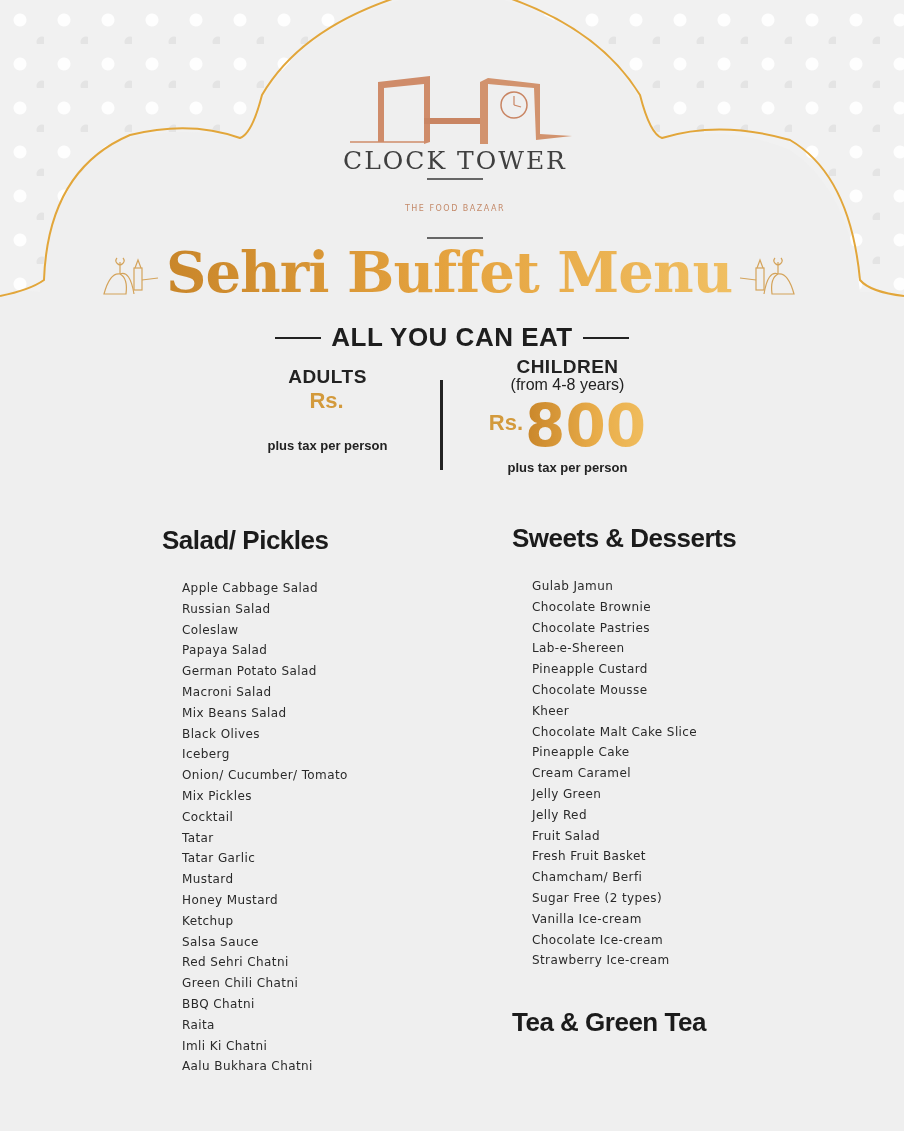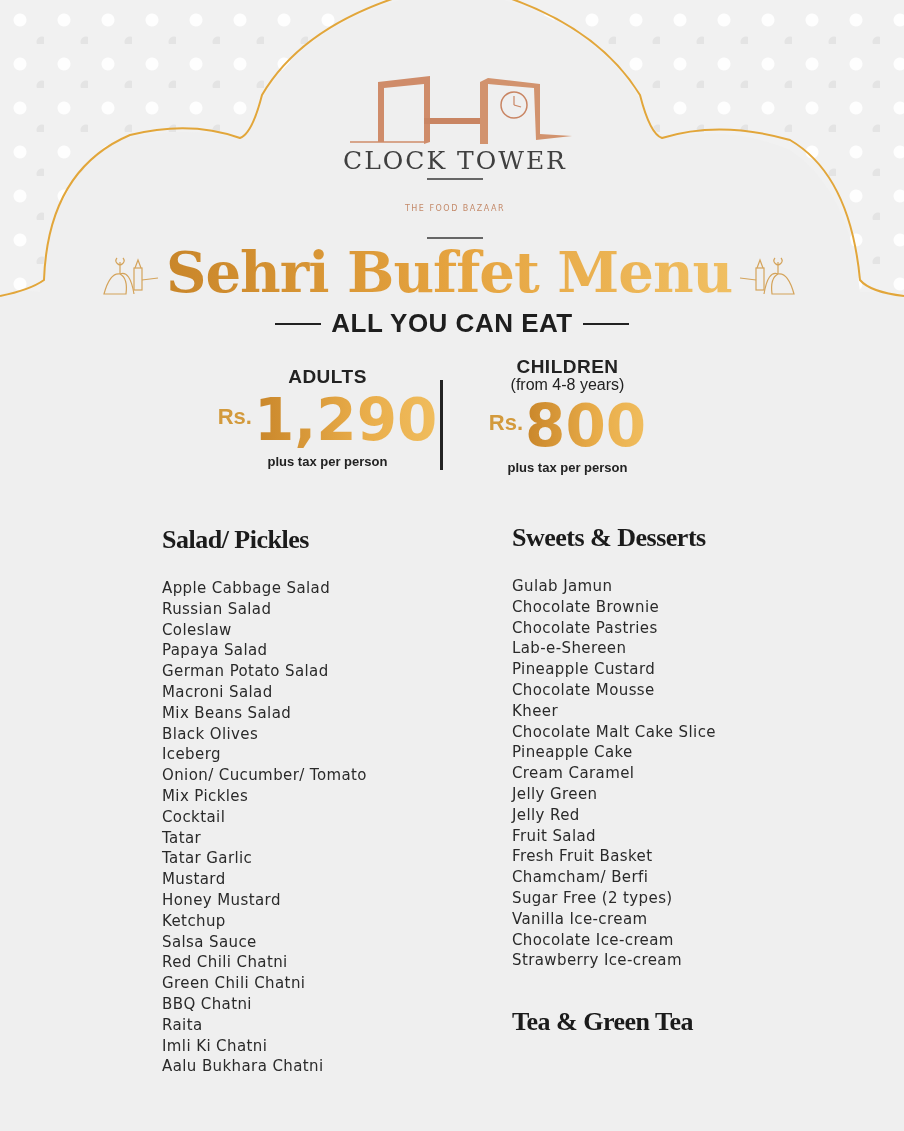--- a/index.html
+++ b/index.html
@@ -32,21 +32,21 @@
       position: absolute; left: 100px; top: 236px; width: 704px; display: flex; align-items: center; gap: 6px;
     }
     .title {
       font-family: "DejaVu Serif", serif; font-weight: bold; font-size: 56px; letter-spacing: -1px;
       background: linear-gradient(90deg, #c9862a 0%, #e5a33f 50%, #f0bf62 100%);
       -webkit-background-clip: text; background-clip: text; color: transparent;
       line-height: 72px;
     }
     .ornament { width: 60px; height: 56px; }
     .subtitle-row {
-      position: absolute; left: 0; top: 308px; width: 904px; display: flex; align-items: center; justify-content: center; gap: 10px;
+      position: absolute; left: 0; top: 322px; width: 904px; display: flex; align-items: center; justify-content: center; gap: 10px;
     }
     .subtitle-row .dash { width: 46px; height: 2px; background: #222; }
     .subtitle {
       font-family: "Liberation Sans", sans-serif; font-weight: bold; font-size: 26px; letter-spacing: 0.5px; color: #1e1e1e;
     }
     .price-block { position: absolute; top: 356px; text-align: center; }
     .price-block.adults { left: 205px; width: 245px; }
     .price-block.children { left: 455px; width: 225px; }
     .price-label { font-family: "Liberation Sans", sans-serif; font-weight: bold; font-size: 19px; color: #222; letter-spacing: 0.5px; }
     .price-note-age { font-family: "Liberation Sans", sans-serif; font-size: 16px; color: #222; margin-top: -2px; }
@@ -60,26 +60,26 @@
       -webkit-background-clip: text; background-clip: text; color: transparent;
     }
     .price-suffix { font-family: Liberation Sans, sans-serif; font-weight: bold; font-size: 13px; color: #222; margin-top: 2px; }
     .divider { position: absolute; left: 440px; top: 380px; width: 3px; height: 90px; background: #222; }
 
     .section { position: absolute; }
     .section.left { left: 162px; top: 522px; }
     .section.right { left: 512px; top: 520px; }
     .section.tea { left: 512px; top: 1004px; }
     .section-title {
-      font-family: Liberation Serif, serif; font-weight: bold; font-size: 26px; color: #1b1b1b; letter-spacing: -0.5px;
+      font-family: Liberation Sans, sans-serif; font-weight: bold; font-size: 26px; color: #1b1b1b; letter-spacing: -0.5px;
       margin-bottom: 20px; line-height: 36px;
     }
     .items { list-style: none; margin: 0; padding: 0; }
     .items li {
-      font-family: "DejaVu Sans", sans-serif; font-size: 15px; line-height: 20.8px; color: #2a2a2a; letter-spacing: 0.4px; white-space: nowrap;
+      font-family: "DejaVu Sans", sans-serif; font-size: 12px; line-height: 20.8px; color: #2a2a2a; letter-spacing: 0.4px; white-space: nowrap; margin-left: 20px;
     }
   </style>
 </head>
 <body>
 
 <div class="bg-pattern"></div>
 
 <svg class="arch-svg" width="904" height="1131" viewBox="0 0 904 1131">
   <path d="M0,300 Q0,290 20,290 L40,292 Q48,180 120,140 Q180,125 240,138 Q255,130 262,100 Q300,30 400,0 L504,0 Q600,30 640,100 Q650,130 665,138 Q730,125 790,150 Q850,190 860,292 L880,292 Q904,295 904,300 L904,1131 L0,1131 Z" fill="#efefef"></path>
   <path d="M0,296 Q30,290 44,280 Q48,170 130,135 Q190,120 240,138 Q252,134 262,95 Q300,30 395,-2" fill="none" stroke="#e2a63a" stroke-width="2"></path>
@@ -133,21 +133,20 @@
 <div class="subtitle-row">
   <span class="dash"></span>
   <span class="subtitle">ALL YOU CAN EAT</span>
   <span class="dash"></span>
 </div>
 
 <div class="price-block adults" style="top:366px;">
   <div class="price-label">ADULTS</div>
   <div class="price-line">
     <span class="currency">Rs.</span>
-    <span class="amount">1,290</span>
   </div>
   <div class="price-suffix">plus tax per person</div>
 </div>
 
 <div class="divider"></div>
 
 <div class="price-block children">
   <div class="price-label">CHILDREN</div>
   <div class="price-note-age">(from 4-8 years)</div>
   <div class="price-line">
@@ -171,21 +170,21 @@
     <li>Iceberg</li>
     <li>Onion/ Cucumber/ Tomato</li>
     <li>Mix Pickles</li>
     <li>Cocktail</li>
     <li>Tatar</li>
     <li>Tatar Garlic</li>
     <li>Mustard</li>
     <li>Honey Mustard</li>
     <li>Ketchup</li>
     <li>Salsa Sauce</li>
-    <li>Red Chili Chatni</li>
+    <li>Red Sehri Chatni</li>
     <li>Green Chili Chatni</li>
     <li>BBQ Chatni</li>
     <li>Raita</li>
     <li>Imli Ki Chatni</li>
     <li>Aalu Bukhara Chatni</li>
   </ul>
 </div>
 
 <div class="section right">
   <div class="section-title">Sweets &amp; Desserts</div>

